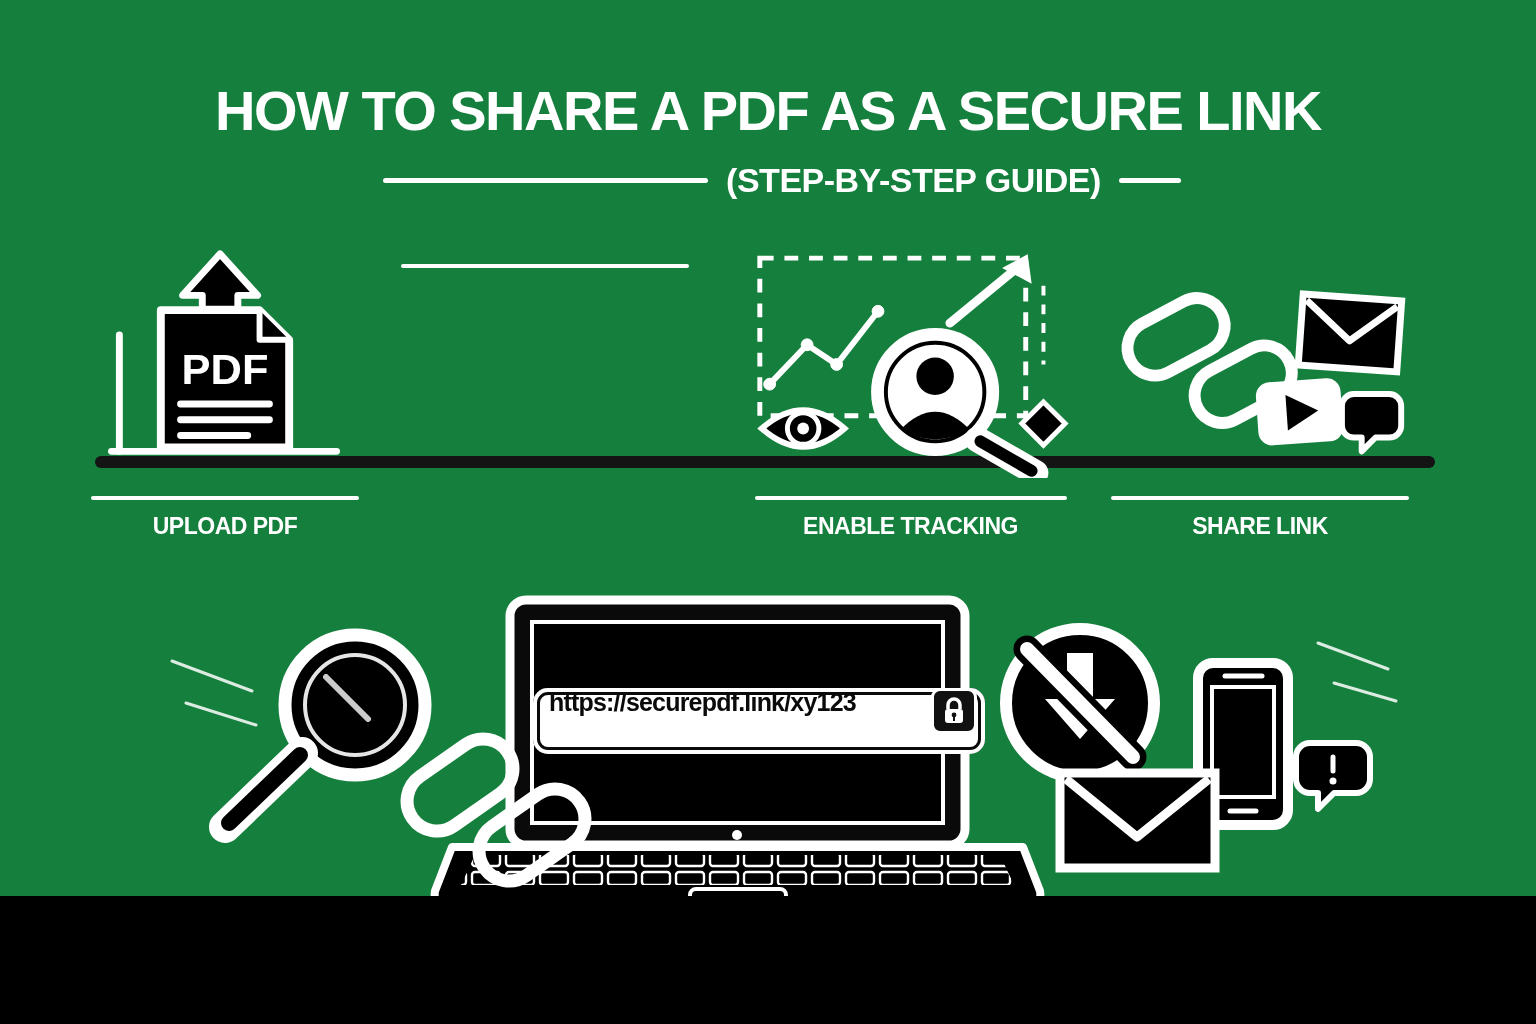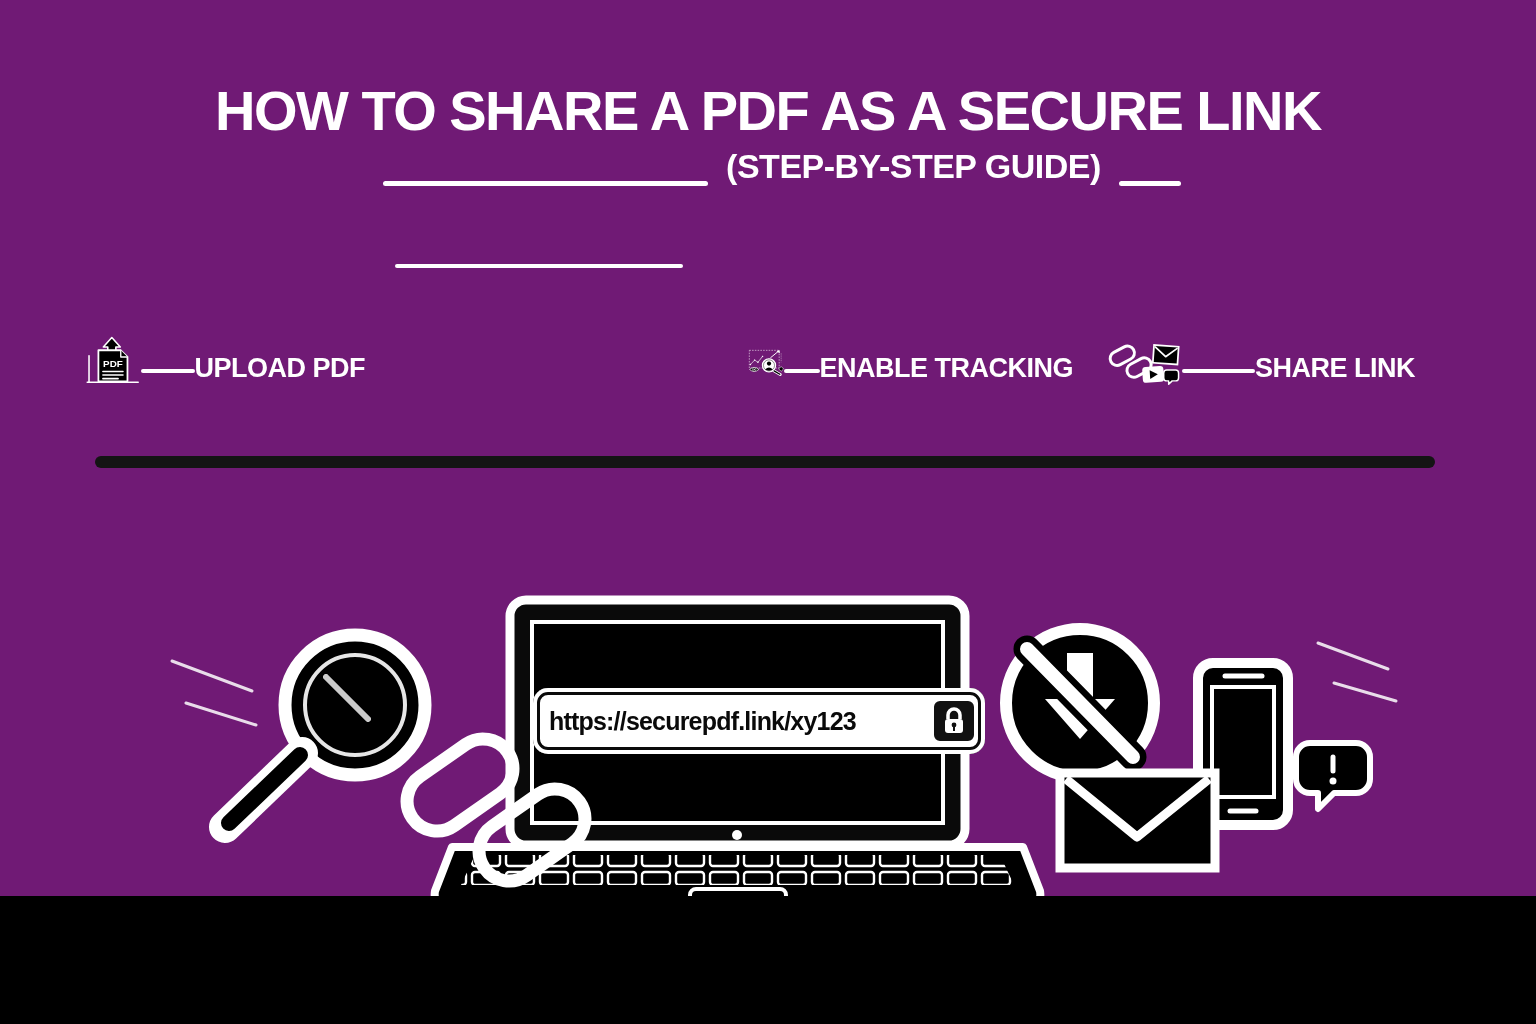--- a/index.html
+++ b/index.html
@@ -1,49 +1,49 @@
 <!DOCTYPE html>
 <html><head>
 <meta charset="utf-8">
 <style>
   html,body{margin:0;padding:0;background:#000;}
   .canvas{
-    position:relative;width:1536px;height:896px;background:#701a75;
+    position:relative;width:1536px;height:896px;background:#15803d;
     overflow:hidden;font-family:"Liberation Sans",sans-serif;color:#fff;
   }
   
   .header{position:absolute;top:0;left:0;width:1536px;text-align:center;}
   .title{
     margin:0;padding-top:78px;font-size:56px;font-weight:bold;
     letter-spacing:-1.5px;color:#fff;
   }
   .subtitle-row{
-    display:flex;align-items:flex-end;justify-content:center;
-    margin-top:4px;gap:18px;padding-left:28px;
+    display:flex;align-items:center;justify-content:center;
+    margin-top:18px;gap:18px;padding-left:28px;
   }
   .rule{height:5px;background:#fff;border-radius:3px;}
   .rule-left{width:325px;}
   .rule-right{width:62px;}
   .subtitle{margin:0;font-size:34px;font-weight:bold;letter-spacing:-0.5px;}
   
-  .step{position:absolute;top:246px;display:flex;flex-direction:row;align-items:center;}
+  .step{position:absolute;top:246px;display:flex;flex-direction:column;align-items:center;}
   .step-1{left:85px;width:280px;}
   .step-2{left:395px;width:300px;}
   .step-3{left:748px;width:325px;}
   .step-4{left:1105px;width:310px;}
   .icon-area{height:232px;width:100%;display:flex;align-items:center;justify-content:center;}
   .icon-area svg{width:100%;height:100%;}
   .step-divider{width:96%;border-top:4px solid #fff;margin-top:18px;border-radius:2px;}
-  .step-label{margin-top:13px;font-size:27px;font-weight:bold;letter-spacing:-0.5px;white-space:nowrap;}
+  .step-label{margin-top:13px;font-size:23px;font-weight:bold;letter-spacing:-0.5px;white-space:nowrap;}
   .smudge{position:absolute;left:95px;top:456px;width:1340px;height:12px;background:#141414;border-radius:6px;}
   
   .scene-svg{position:absolute;left:130px;top:585px;width:1280px;height:430px;z-index:1;}
   .url-bar{
     position:absolute;left:533px;top:688px;width:452px;height:66px;z-index:2;
-    background:#fff;border-radius:15px;display:flex;align-items:center;
+    background:#fff;border-radius:15px;display:flex;align-items:flex-start;
     padding:0 8px 0 16px;box-sizing:border-box;
     box-shadow:inset 0 0 0 4px #fff, inset 0 0 0 7px #0a0a0a;
   }
   .url-text{
     flex:1;color:#0a0a0a;font-size:25px;font-weight:bold;letter-spacing:-0.8px;
     white-space:nowrap;overflow:hidden;
   }
   .url-lock{
     width:46px;height:46px;background:#111;border:3px solid #fff;border-radius:9px;
     box-sizing:border-box;display:flex;align-items:center;justify-content:center;flex:0 0 auto;

